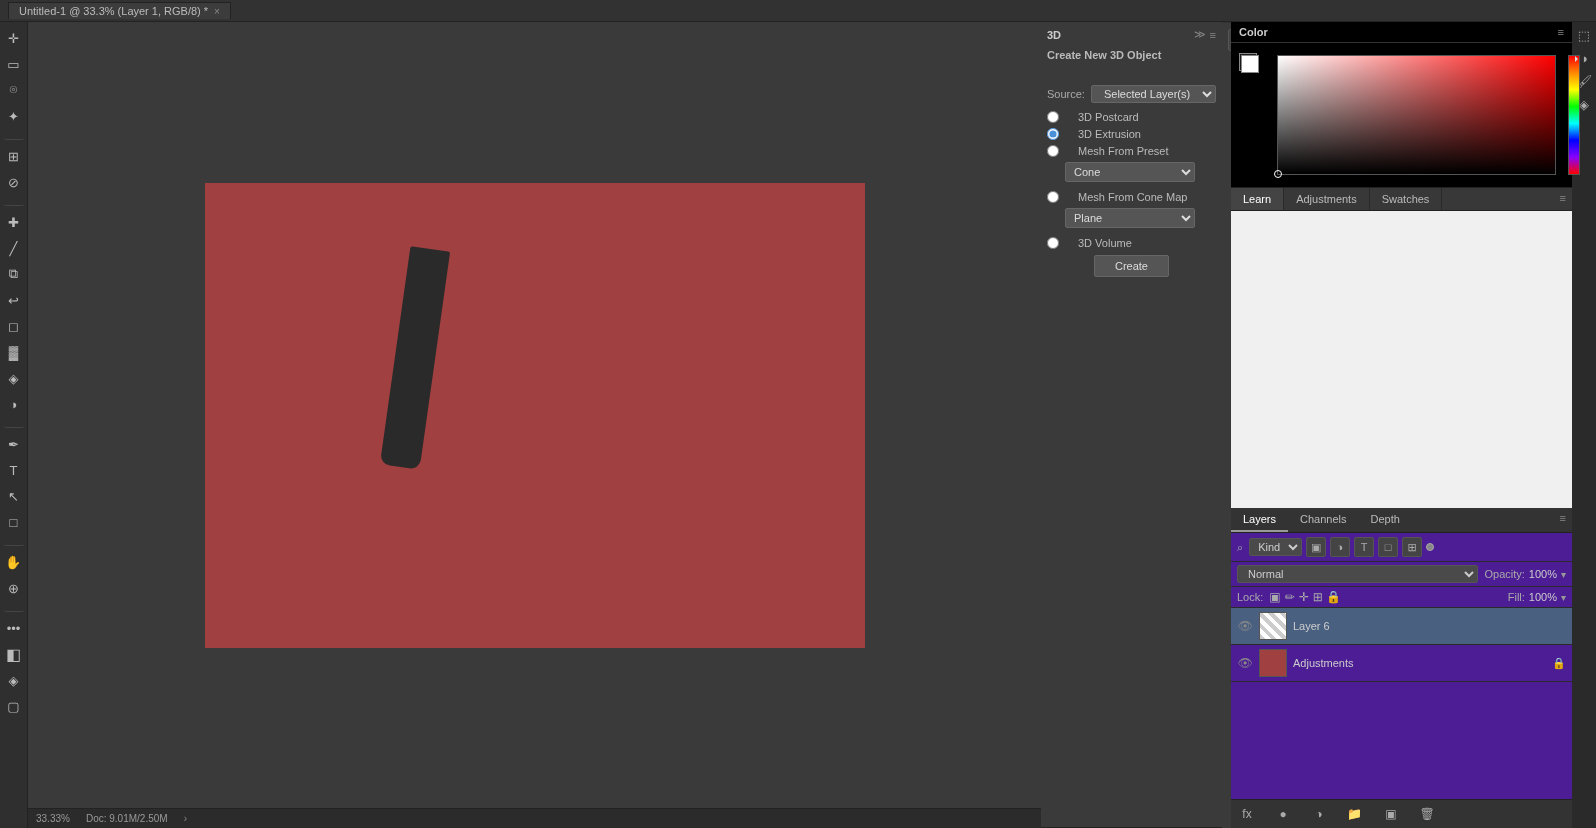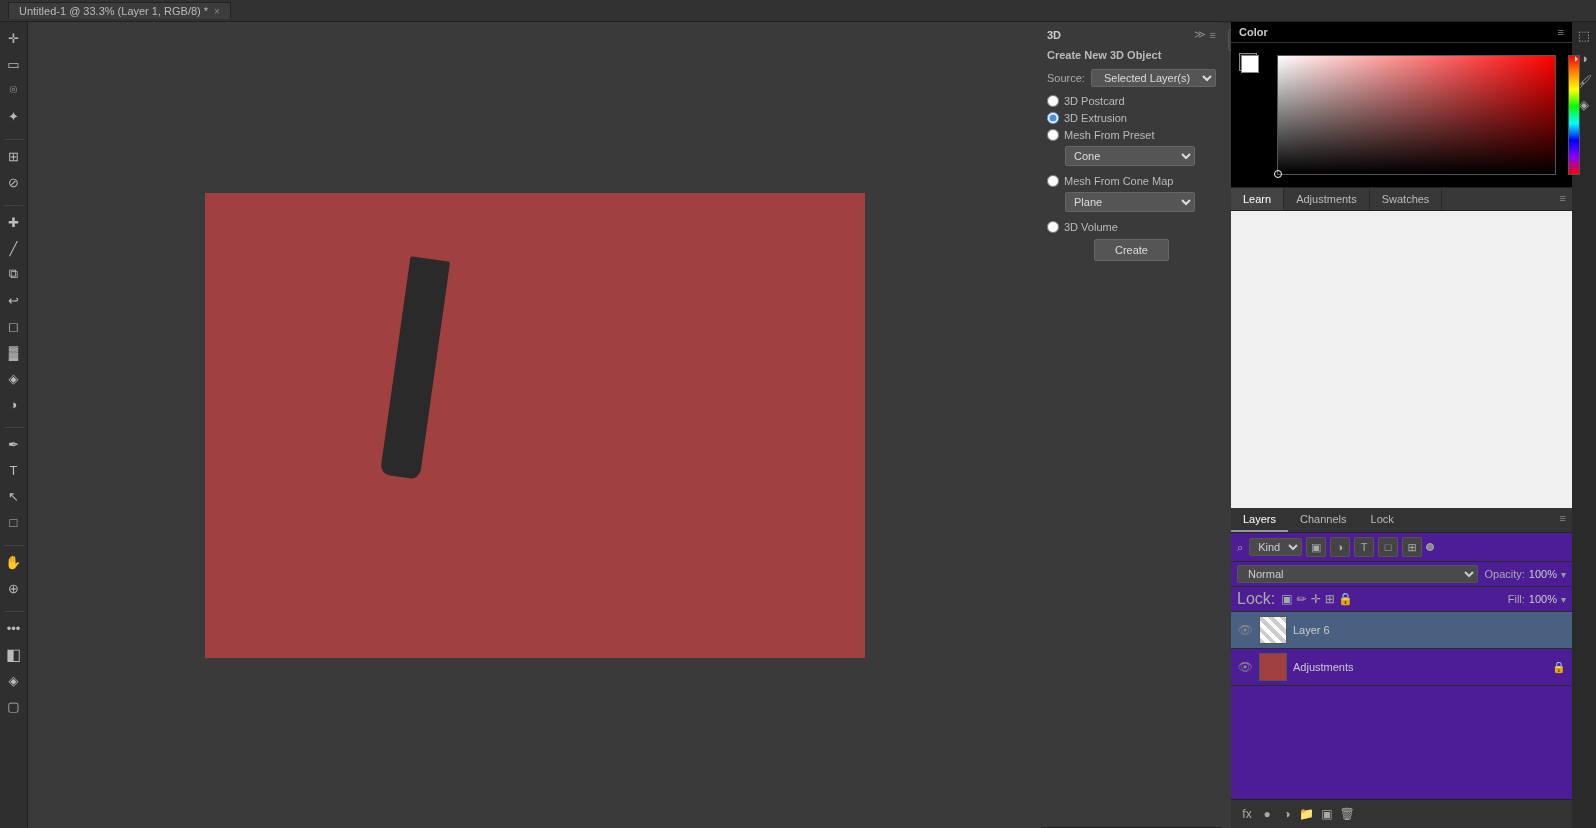--- a/index.html
+++ b/index.html
@@ -142,21 +142,21 @@
       align-items: center;
     }
     .panel-header-icon {
       color: #888;
       font-size: 11px;
       cursor: pointer;
     }
     .section-title {
       font-size: 11px;
       color: #bbb;
-      margin-bottom: 8px;
+      margin-bottom: 24px;
       font-weight: bold;
     }
     .source-row {
       display: flex;
       align-items: center;
       gap: 6px;
       margin-bottom: 8px;
     }
     .source-label { color: #aaa; font-size: 11px; }
     .source-select {
@@ -171,21 +171,21 @@
     }
     .radio-group {
       display: flex;
       flex-direction: column;
       gap: 5px;
       margin-bottom: 6px;
     }
     .radio-item {
       display: flex;
       align-items: center;
-      gap: 5px;
+      gap: 19px;
       font-size: 11px;
       color: #bbb;
       cursor: pointer;
     }
     .radio-item input[type=radio] {
       accent-color: #4a90d9;
       width: 12px;
       height: 12px;
     }
     .sub-select {
@@ -401,21 +401,21 @@
     .opacity-label { color: #aaa; font-size: 11px; }
     .opacity-val { color: #ccc; font-size: 11px; }
     .opacity-dropdown { color: #999; font-size: 10px; cursor: pointer; }
     .lock-row {
       display: flex;
       align-items: center;
       padding: 3px 6px;
       gap: 6px;
       border-bottom: 1px solid #2a2a2a;
     }
-    .lock-label { color: #aaa; font-size: 16px; }
+    .lock-label { color: #aaa; font-size: 11px; }
     .lock-icons { display: flex; gap: 4px; }
     .lock-icon { color: #aaa; font-size: 12px; cursor: pointer; }
     .fill-row {
       display: flex;
       align-items: center;
       gap: 4px;
       margin-left: auto;
     }
     .fill-label { color: #aaa; font-size: 11px; }
     .fill-val { color: #ccc; font-size: 11px; }
@@ -454,21 +454,21 @@
     .layer-thumb-layer {
       background: repeating-linear-gradient(
         45deg, #ccc 0px, #ccc 4px, #fff 4px, #fff 8px
       );
     }
     .layer-name { color: #ccc; font-size: 11px; flex: 1; }
     .layer-lock-icon { color: #888; font-size: 11px; }
 
     .layers-bottom-bar {
       display: flex;
-      gap: 0;
+      gap: 16px;
       padding: 4px 6px;
       background: #333;
       border-top: 1px solid #222;
       align-items: center;
     }
     .layers-bottom-icon {
       width: 20px;
       height: 20px;
       display: flex;
       align-items: center;
@@ -553,20 +553,25 @@
     <div class="tool-btn" title="Foreground/Background" style="font-size:16px;">◧</div>
     <div class="tool-btn" title="Quick Mask">◈</div>
     <div class="tool-btn" title="Screen Mode">▢</div>
   </div>
 
   <div class="canvas-area">
     <div class="canvas-wrapper">
       <div class="canvas-content">
         <div class="knife-shape"></div>
       </div>
+    </div>
+    <div class="status-bar">
+      <span>33.33%</span>
+      <span>Doc: 9.01M/2.50M</span>
+      <span class="status-arrow">›</span>
     </div>
   </div>
 
   <div class="panel-3d-wrapper">
     <div class="panel-3d">
       <div class="panel-header">
         <span class="panel-title">3D</span>
         <div class="panel-header-icons">
           <span class="panel-header-icon">≫</span>
           <span class="panel-header-icon">≡</span>
@@ -654,21 +659,21 @@
           <div class="tab-item">Swatches</div>
           <div style="margin-left:auto;padding:4px 6px;color:#888;cursor:pointer;">≡</div>
         </div>
         <div class="learn-content"></div>
       </div>
 
       <div class="layers-panel">
         <div class="layers-tabs-bar">
           <div class="layers-tab active">Layers</div>
           <div class="layers-tab">Channels</div>
-          <div class="layers-tab">Lock</div>
+          <div class="layers-tab">Depth</div>
           <div style="margin-left:auto;padding:4px 6px;color:#888;cursor:pointer;">≡</div>
         </div>
         <div class="layers-toolbar">
           <span style="color:#aaa;font-size:11px;margin-right:2px;">⌕</span>
           <select class="layers-kind-select">
             <option>Kind</option>
           </select>
           <div class="layers-icon-btn">▣</div>
           <div class="layers-icon-btn">◑</div>
           <div class="layers-icon-btn">T</div>

